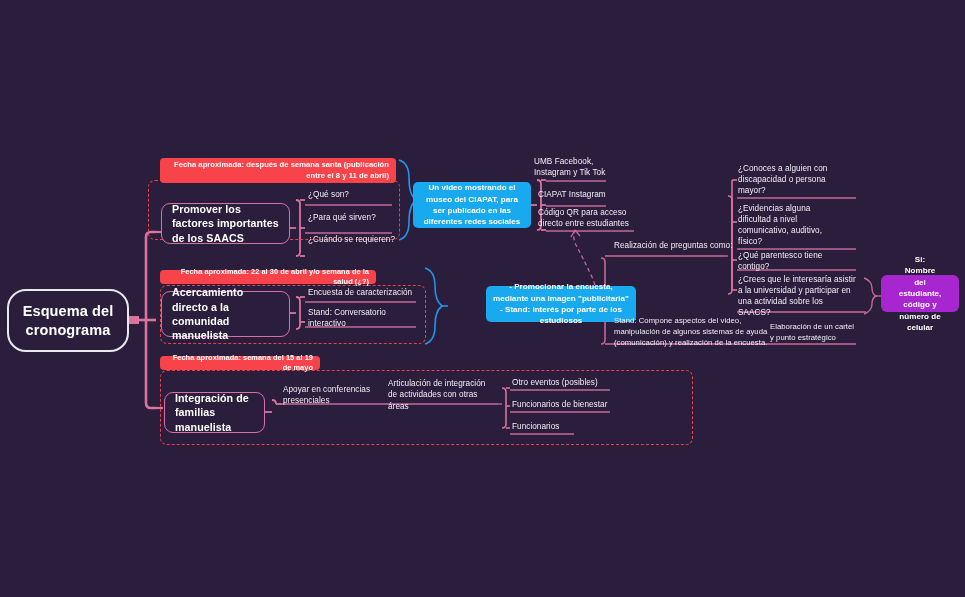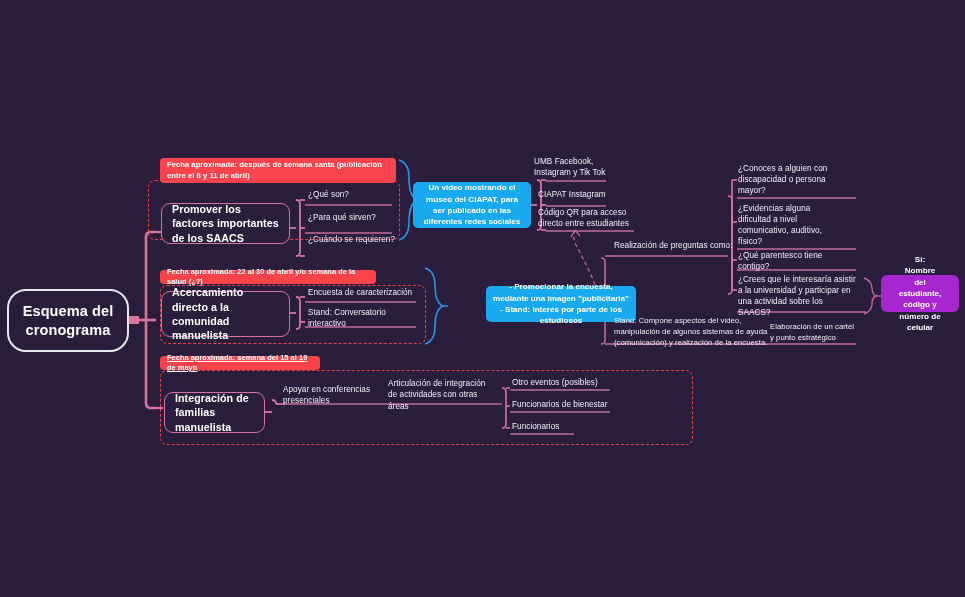--- a/index.html
+++ b/index.html
@@ -60,21 +60,21 @@
   
   .date-banner {
     background: #f9434a;
     border-radius: 4px;
     color: #ffffff;
     font-size: 7.6px;
     font-weight: bold;
     display: flex;
     align-items: center;
     justify-content: center;
-    text-align: left;
+    text-align: right;
     padding: 0 7px;
     line-height: 1.35;
     letter-spacing: .05px;
   }
   
   .dashed-frame {
     border: 1.3px dashed #e8434a;
     border-radius: 7px;
     background: transparent;
   }
@@ -242,21 +242,21 @@
   <div class="node topic-node" style="left:161px; top:291px; width:129px; height:46px;">
     <span>Acercamiento directo a la comunidad manuelista</span>
   </div>
   <div class="node leaf" style="left:308px; top:286px; width:115px; height:14px;">
     <span>Encuesta de caracterización</span>
   </div>
   <div class="node leaf" style="left:308px; top:311px; width:118px; height:14px;">
     <span>Stand: Conversatorio interactivo</span>
   </div>
 
-  <div class="node date-banner" style="left:160px; top:356px; width:160px; height:14px; font-size:7.4px;text-decoration:underline;">
+  <div class="node date-banner" style="left:160px; top:356px; width:160px; height:14px; font-size:7.4px;">
     <span>Fecha aproximada: semana del 15 al 19 de mayo</span>
   </div>
   <div class="node topic-node" style="left:164px; top:392px; width:101px; height:41px;">
     <span>Integración de familias manuelista</span>
   </div>
   <div class="node leaf" style="left:283px; top:386px; width:92px; height:18px;">
     <span>Apoyar en conferencias presenciales</span>
   </div>
   <div class="node leaf" style="left:388px; top:386px; width:108px; height:18px;">
     <span>Articulación de integración de actividades con otras áreas</span>

